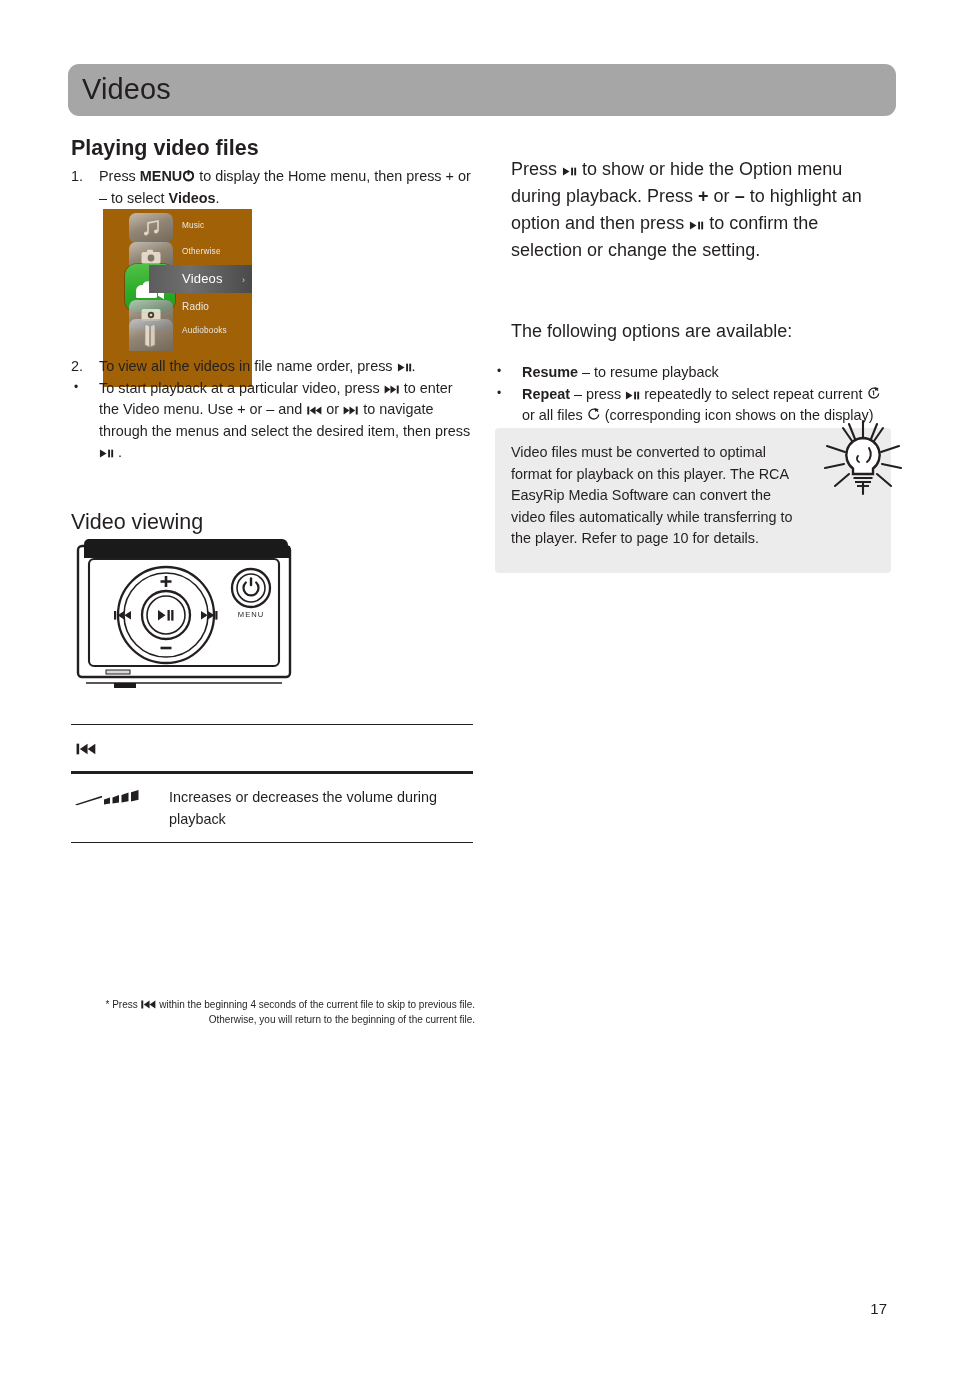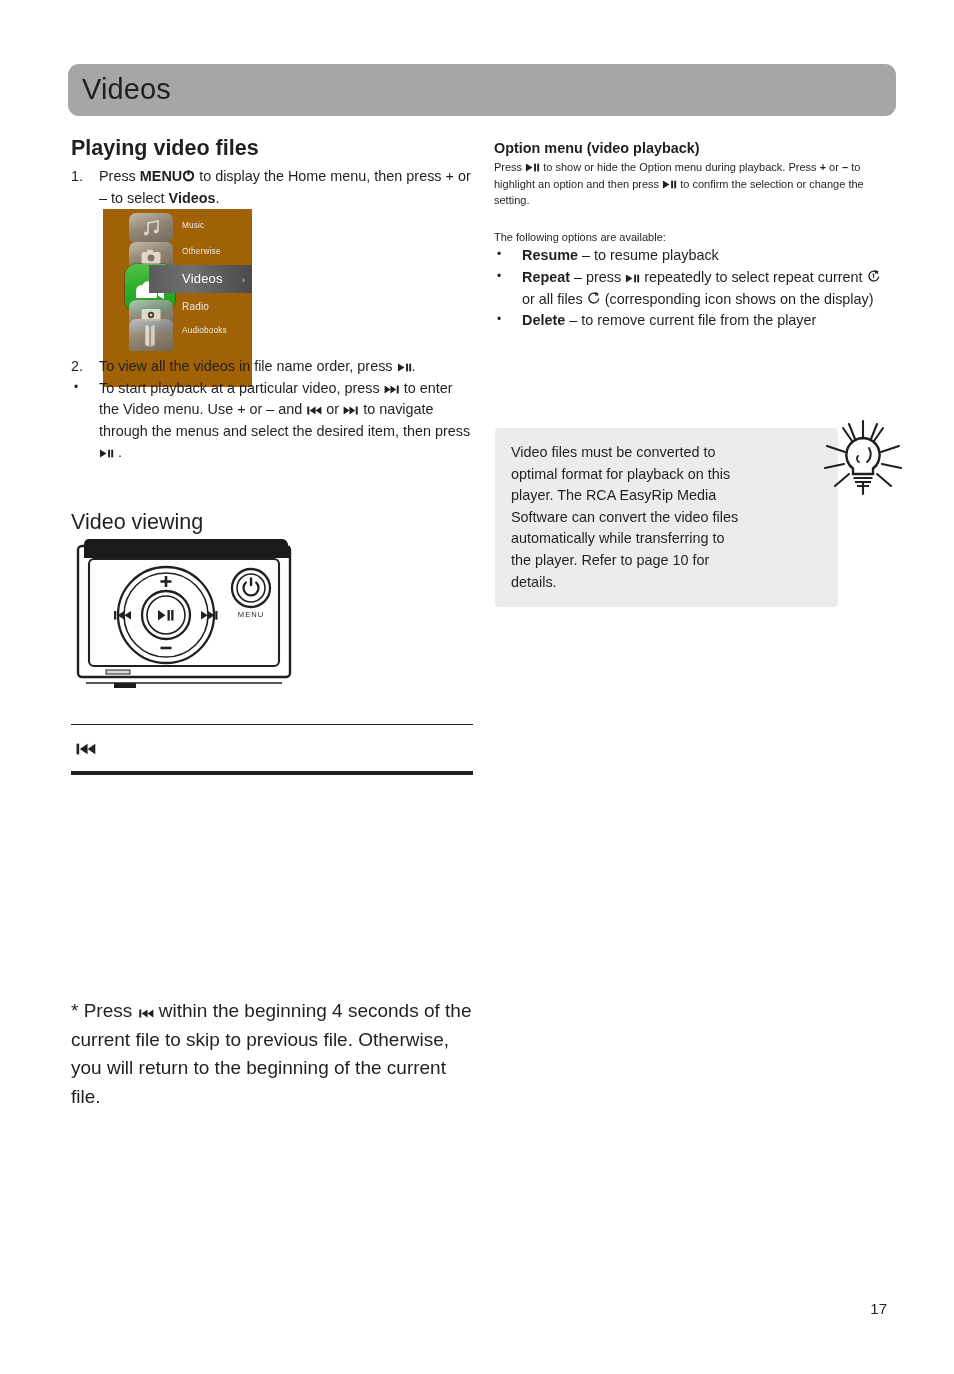--- a/index.html
+++ b/index.html
@@ -62,23 +62,23 @@
   }
   h3.sub-head {
     font-size: 14.4px;
     font-weight: bold;
     margin: 0 0 1px 0;
     line-height: 1.35;
     color: #231f20;
   }
 
   p.body, li.body {
-    font-size: 11px;
+    font-size: 18px;
     line-height: 1.50;
-    margin: 0;
+    margin: 17px;
     color: #231f20;
   }
   .gap { height: 20px; }
 
   
   .listrow {
     display: flex;
     align-items: flex-start;
     font-size: 14.4px;
     line-height: 1.50;
@@ -221,30 +221,31 @@
     flex: 1 1 auto;
     font-size: 14.4px;
     line-height: 1.50;
   }
 
   .footnote {
     position: absolute;
     left: 71px;
     top: 997px;
     width: 404px;
-    font-size: 19px;
+    font-size: 10px;
     line-height: 1.50;
+    text-align: right;
   }
 
   
   .notebox {
     position: absolute;
     left: 495px;
     top: 428px;
-    width: 343px;
+    width: 396px;
     min-height: 145px;
     background: #ececec;
     border-radius: 4px;
     box-sizing: border-box;
     padding: 14px 95px 14px 16px;
   }
   .notebox .note-txt {
     font-size: 14.4px;
     line-height: 1.50;
     color: #231f20;
@@ -434,32 +435,43 @@
           <path d="M18.5 0.6 L11.4 5.5 L18.5 10.4 Z" fill="#231f20"></path>
         </svg>
     </div>
   </div>
   <div class="rule"></div>
 
   <div class="rule"></div>
 
   <div class="rule"></div>
 
+  <div class="trow">
+    <div class="tcell-icon">
+      <svg width="64" height="16" viewBox="0 0 64 16">
+        <path d="M0 14.4 L27 5.8 L27 7.6 L2 15.2 Z" fill="#231f20"></path>
+        <path d="M29 9.4 L35 7.4 L35 13.4 L29 14.6 Z" fill="#231f20"></path>
+        <path d="M37.5 7.4 L44 5.0 L44 12.4 L37.5 13.6 Z" fill="#231f20"></path>
+        <path d="M46.5 5.0 L53.5 2.4 L53.5 11.2 L46.5 12.6 Z" fill="#231f20"></path>
+        <path d="M56 2.2 L63.5 0 L63.5 9.8 L56 11.4 Z" fill="#231f20"></path>
+      </svg>
+    </div>
+    <div class="tcell-txt">Increases or decreases the volume during playback</div>
+  </div>
   <div class="rule"></div>
 </div>
 
 <div class="footnote"><span>* Press </span><span class="gi"><svg width="16" height="9" viewBox="0 0 19 11">
         <rect x="1.3" y="0.6" width="2.4" height="9.8" fill="#231f20"></rect>
         <path d="M11.4 0.6 L4.3 5.5 L11.4 10.4 Z" fill="#231f20"></path>
         <path d="M18.5 0.6 L11.4 5.5 L18.5 10.4 Z" fill="#231f20"></path>
       </svg></span><span> within the beginning 4 seconds of the current file to skip to previous file. Otherwise, you will return to the beginning of the current file.</span></div>
 
 <div class="col-right">
 
-  <h3 class="sub-head">Option menu (video playback)</h3>
 
   <p class="body"><span>Press </span><span class="gi"><svg width="15" height="9" viewBox="0 0 18 11">
           <path d="M1 0.6 L9 5.5 L1 10.4 Z" fill="#231f20"></path>
           <rect x="11" y="0.8" width="2.3" height="9.4" fill="#231f20"></rect>
           <rect x="14.8" y="0.8" width="2.3" height="9.4" fill="#231f20"></rect>
         </svg></span><span> to show or hide the Option menu during playback. Press </span><b>+</b><span> or </span><b>–</b><span> to highlight an option and then press </span><span class="gi"><svg width="15" height="9" viewBox="0 0 18 11">
           <path d="M1 0.6 L9 5.5 L1 10.4 Z" fill="#231f20"></path>
           <rect x="11" y="0.8" width="2.3" height="9.4" fill="#231f20"></rect>
           <rect x="14.8" y="0.8" width="2.3" height="9.4" fill="#231f20"></rect>
         </svg></span><span> to confirm the selection or change the setting.</span></p>

